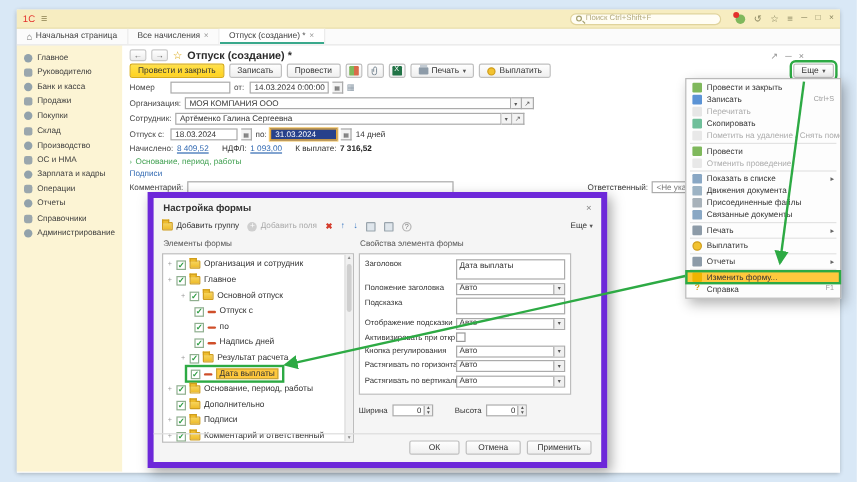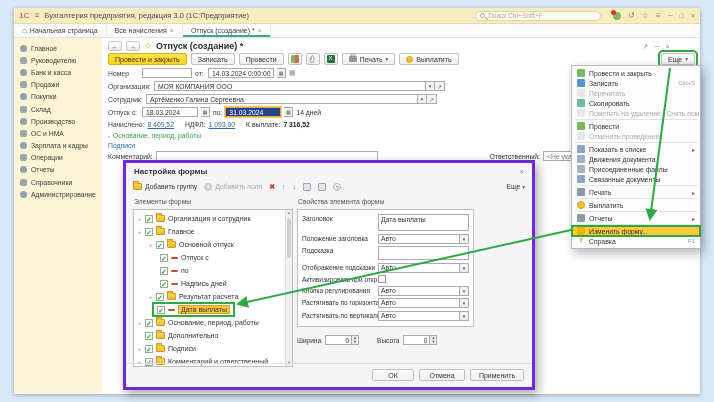--- a/index.html
+++ b/index.html
@@ -55,21 +55,21 @@
   .row{position:absolute;left:6px;right:20px;display:flex;align-items:center;gap:3px;font-size:6.8px;color:#333}
   .lbl{min-width:31px;white-space:nowrap;color:#444}
   .inp{height:10px;border:1px solid #ababab;background:#fff;display:flex;align-items:center;padding:0 3px;font-size:6.8px;white-space:nowrap}
   .abtn{width:9px;height:10px;border:1px solid #ababab;border-left:none;background:#f3f3f3;display:flex;align-items:center;justify-content:center;font-size:5px;color:#555}
   .abtn.open{font-size:6px;width:10px}
   .selinp{background:#27418b;color:#fff;border:1px solid #e7a93a;box-shadow:0 0 0 1px #f3c96e}
   .bluelink{color:#3169b2;text-decoration:underline}
   .greenlink{color:#3c9e4d}
   .boldval{font-weight:bold;color:#222}
   
-  .dialog{position:absolute;left:123px;top:160px;width:412px;height:230px;background:#f5f5f5;border:3px solid #6d28d9;box-shadow:3px 4px 10px rgba(0,0,0,.35);font-size:7px;z-index:20}
+  .dialog{position:absolute;left:123px;top:160px;width:383px;height:230px;background:#f5f5f5;border:5px solid #6d28d9;box-shadow:3px 4px 10px rgba(0,0,0,.35);font-size:7px;z-index:20}
   .dlg-title{height:16px;display:flex;align-items:center;padding:0 8px;font-size:8px;font-weight:bold;color:#333}
   .dlg-close{margin-left:auto;color:#888;font-weight:normal}
   .dlg-toolbar{height:15px;display:flex;align-items:center;gap:7px;padding:0 7px;font-size:6.8px;color:#333}
   .dlg-toolbar .dim{color:#a8a8a8}
   .ico-del{color:#d43a2a;font-weight:bold;font-size:7px}
   .ico-up,.ico-dn{color:#3a78c2;font-size:7px}
   .ico-sq{width:8px;height:8px;border:1px solid #9aa5ad;background:#dfe6ec;border-radius:1px}
   .ico-q{width:8px;height:8px;border:1px solid #b5b5b5;border-radius:50%;font-size:6px;color:#777;text-align:center;line-height:8px}
   .addcirc{width:8px;height:8px;border-radius:50%;background:#cfcfcf;color:#fff;font-size:7px;line-height:8px;text-align:center}
   .panel-hdr{position:absolute;font-size:6.8px;color:#555}
@@ -123,21 +123,20 @@
   .anno-svg{position:absolute;left:0;top:0;width:714px;height:402px;z-index:40;pointer-events:none}
 </style>
 </head>
 <body>
 
 <div class="app">
 
   <div class="titlebar">
     <span class="logo">1С</span>
     <span class="burger">≡</span>
-    <span class="apptitle">Бухгалтерия предприятия, редакция 3.0 (1С:Предприятие)</span>
     <span class="searchbox">
       <span class="mag"></span>
       <span>Поиск Ctrl+Shift+F</span>
     </span>
     <span class="tbicons">
       <span class="notif"></span>
       <span>↺</span>
       <span>☆</span>
       <span>≡</span>
       <span class="winbtn">─</span>

